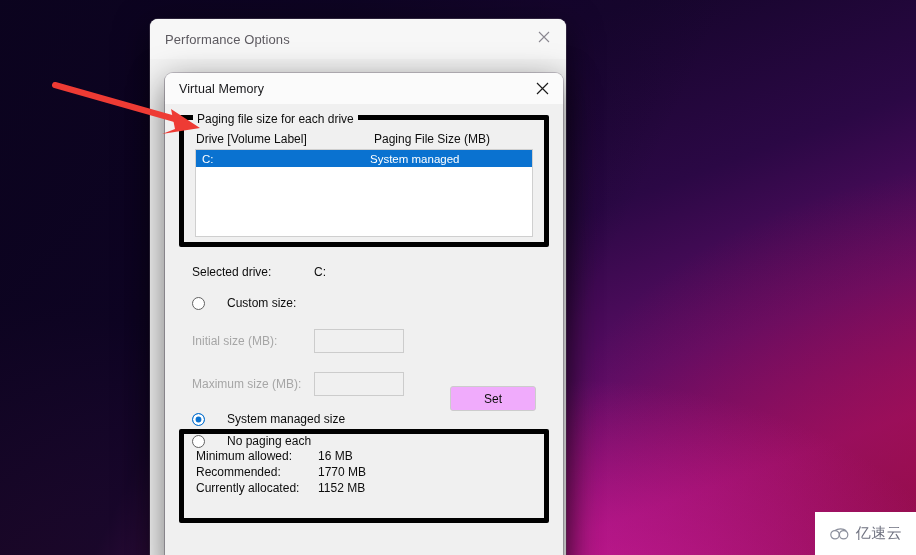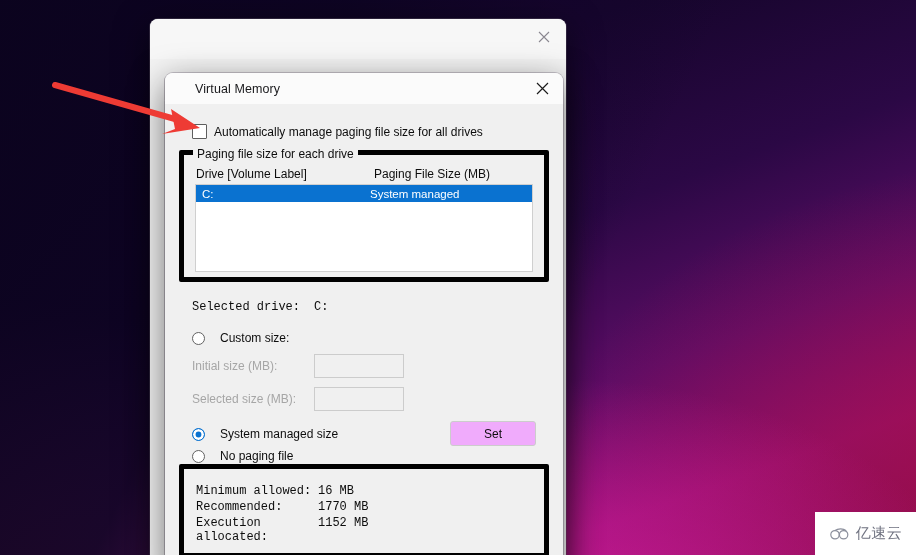--- a/index.html
+++ b/index.html
@@ -38,21 +38,21 @@
   .tabstrip{position:absolute;left:14px;top:58px;display:flex;gap:4px;align-items:flex-end;}
   .tab{font-size:11.5px;color:#1b1b1b;padding:5px 8px 5px;background:#eaeaea;
     border:1px solid #d8d8d8;border-bottom:none;border-radius:3px 3px 0 0;
     white-space:nowrap;}
   .tab.active{background:#f3f3f3;border-color:#cfcfcf;}
   .perf-body{position:absolute;left:14px;right:14px;top:80px;bottom:14px;
     background:#f3f3f3;border:1px solid #dcdcdc;border-radius:3px;}
   
   #vm-window{left:165px;top:73px;width:398px;height:500px;}
   #vm-window .titlebar{height:31px;background:#fbfbfb;}
-  #vm-window .title-text{font-size:12.5px;color:#18181b;padding-left:14px;margin-left:16px;}
+  #vm-window .title-text{font-size:12.5px;color:#18181b;padding-left:14px;}
   #vm-window .close-btn{height:31px;width:42px;}
   .vm-body{position:absolute;left:0;right:0;top:31px;bottom:0;background:#f0f0f0;padding:0 14px;}
   
   .chk-row{display:flex;align-items:center;gap:7px;margin-top:20px;margin-left:13px;}
   .checkbox{width:13px;height:13px;border:1px solid #5e5e5e;background:#fff;
     flex:0 0 auto;border-radius:1px;}
   .chk-label{font-size:12px;color:#0d0d0d;}
   
   .group{position:relative;border:5px solid #000000;border-radius:2px;
     background:transparent;margin-top:11px;}
@@ -60,28 +60,28 @@
     padding:0 4px;font-size:12px;color:#0d0d0d;}
   
   .list-head{display:flex;font-size:12px;color:#0d0d0d;padding:12px 0 3px 12px;align-items:center;}
   .lh-drive{width:178px;}
   .listbox{margin:0 11px 10px 11px;background:#fff;border:1px solid #cfcfcf;height:86px;}
   .lb-row{display:flex;height:17px;align-items:center;font-size:11.5px;
     background:#0a72d0;color:#fff;}
   .lb-drive{width:168px;padding-left:6px;}
   .lb-size{}
   
-  .inforow{display:flex;font-size:12px;color:#0d0d0d;margin-top:2px;font-family:Liberation Mono, monospace;}
+  .inforow{display:flex;font-size:12px;color:#0d0d0d;margin-top:2px;}
   .inforow .k{width:122px;}
-  .radio-row{display:flex;align-items:center;gap:15px;font-size:12px;color:#0d0d0d;}
+  .radio-row{display:flex;align-items:center;gap:22px;font-size:12px;color:#0d0d0d;}
   .radio{width:13px;height:13px;border-radius:50%;border:1.3px solid #626262;
     background:#fff;flex:0 0 auto;box-sizing:border-box;}
   .radio.checked{border-color:#0a72d0;background:#0a72d0;
     box-shadow:inset 0 0 0 2.6px #fff;}
-  .field-row{display:flex;align-items:center;margin-top:9px;}
+  .field-row{display:flex;align-items:center;margin-top:19px;}
   .field-label{width:122px;font-size:12px;color:#a6a6a6;}
   .textbox{width:88px;height:22px;border:1px solid #cccccc;background:#f0f0f0;}
   .set-btn{position:absolute;right:0;bottom:0;width:84px;height:23px;background:#f0abfc;
     border:1px solid #cccccc;border-radius:3px;font-size:12px;color:#0d0d0d;
     display:flex;align-items:center;justify-content:center;}
   .totals .inforow{padding-left:12px;}
   .totals .k{width:122px;}
   
   #arrow{position:absolute;left:50px;top:80px;width:170px;height:60px;pointer-events:none;}
   
@@ -90,20 +90,21 @@
   #watermark .wm-text{font-size:15px;color:#6f7280;font-family:"DejaVu Sans",sans-serif;
     letter-spacing:.5px;}
 </style>
 </head>
 <body>
 
 <div id="wallpaper"></div>
 
 <div class="win" id="perf-window">
   <div class="titlebar">
+    <span class="title-text">Performance Options</span>
     <div class="close-btn">
       <svg width="12" height="12" viewBox="0 0 12 12">
         <path d="M1 1 L11 11 M11 1 L1 11" stroke="#8a8790" stroke-width="1.1" fill="none"></path>
       </svg>
     </div>
   </div>
 
   <div class="tabstrip">
     <div class="tab">
       <span>Visual Effects</span>
@@ -124,24 +125,20 @@
     <span class="title-text">Virtual Memory</span>
     <div class="close-btn">
       <svg width="13" height="13" viewBox="0 0 13 13">
         <path d="M1 1 L12 12 M12 1 L1 12" stroke="#1b1b1b" stroke-width="1.15" fill="none"></path>
       </svg>
     </div>
   </div>
 
   <div class="vm-body">
 
-    <div class="chk-row">
-      <span class="checkbox"></span>
-      <span class="chk-label">Automatically manage paging file size for all drives</span>
-    </div>
 
     <div class="group" style="height:122px;">
       <span class="legend">Paging file size for each drive</span>
 
       <div class="list-head">
         <span class="lh-drive">Drive  [Volume Label]</span>
         <span>Paging File Size (MB)</span>
       </div>
 
       <div class="listbox">
@@ -162,49 +159,49 @@
         <span class="radio"></span>
         <span>Custom size:</span>
       </div>
 
       <div class="field-row">
         <span class="field-label">Initial size (MB):</span>
         <span class="textbox"></span>
       </div>
 
       <div class="field-row">
-        <span class="field-label">Selected size (MB):</span>
+        <span class="field-label">Maximum size (MB):</span>
         <span class="textbox"></span>
       </div>
 
       <div class="radio-row" style="margin-top:16px;">
         <span class="radio checked"></span>
         <span>System managed size</span>
       </div>
 
       <div class="radio-row" style="margin-top:8px;">
         <span class="radio"></span>
-        <span>No paging file</span>
+        <span>No paging each</span>
       </div>
 
       <div class="set-btn" style="right:13px;bottom:12px;">Set</div>
     </div>
 
     <div class="group totals" style="height:84px;margin-top:6px;">
       <div style="padding-top:13px;">
         <div class="inforow">
           <span class="k">Minimum allowed:</span>
           <span>16 MB</span>
         </div>
         <div class="inforow">
           <span class="k">Recommended:</span>
           <span>1770 MB</span>
         </div>
         <div class="inforow">
-          <span class="k">Execution allocated:</span>
+          <span class="k">Currently allocated:</span>
           <span>1152 MB</span>
         </div>
       </div>
     </div>
 
   </div>
 </div>
 
 <svg id="arrow" viewBox="0 0 170 60">
   <g>

